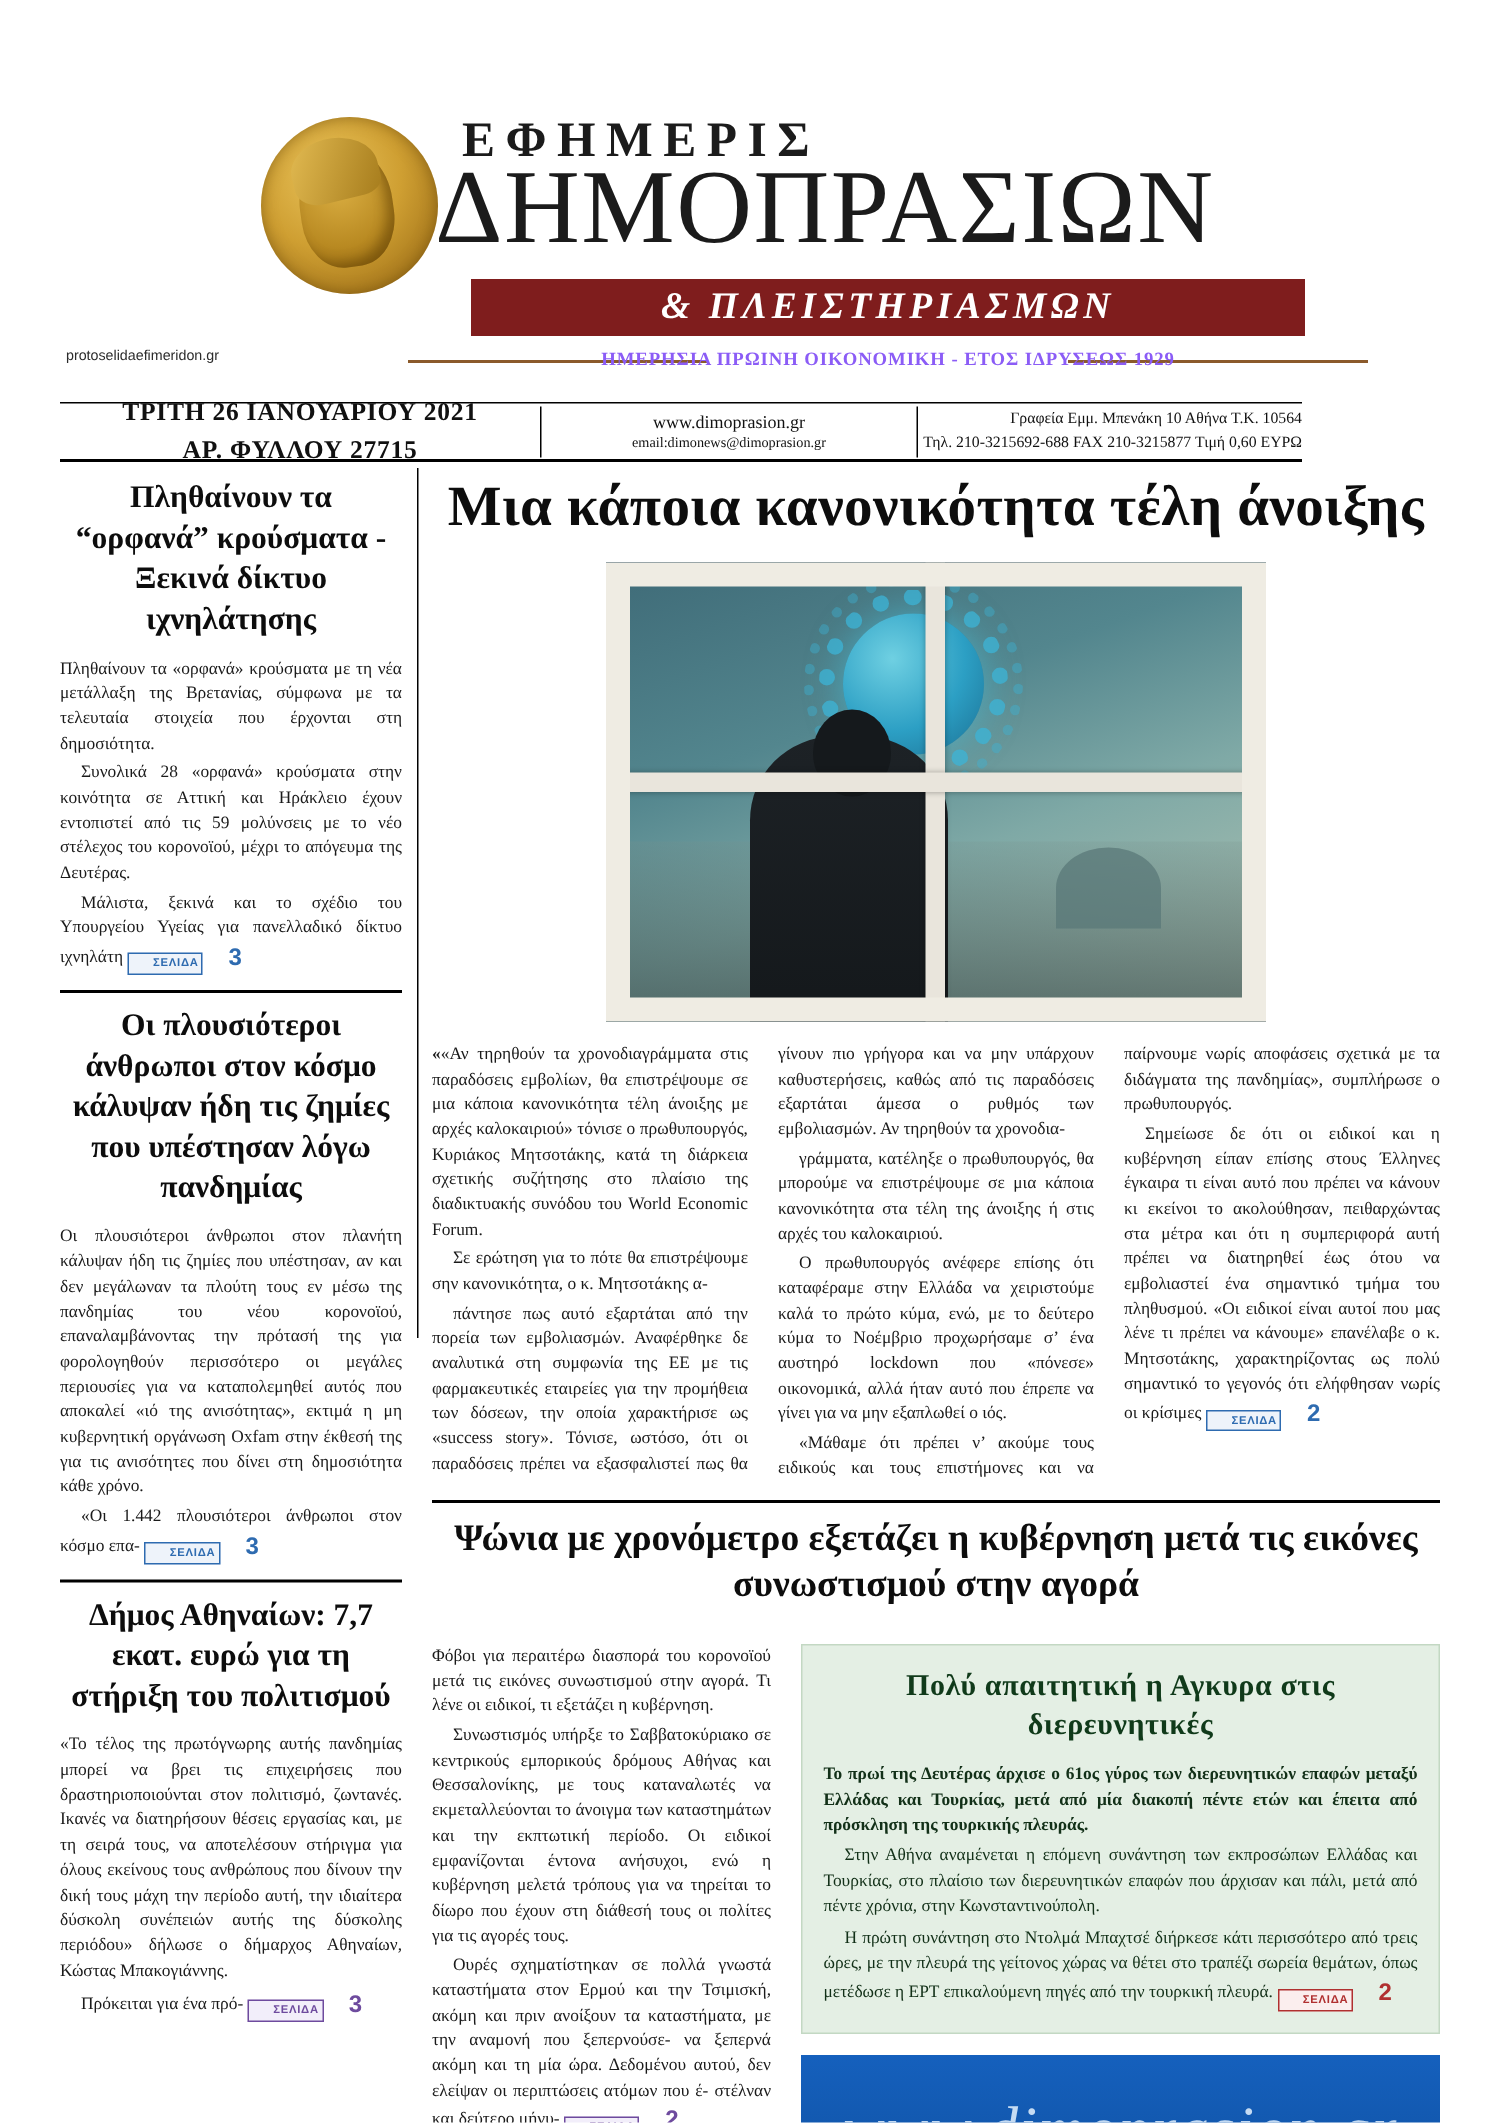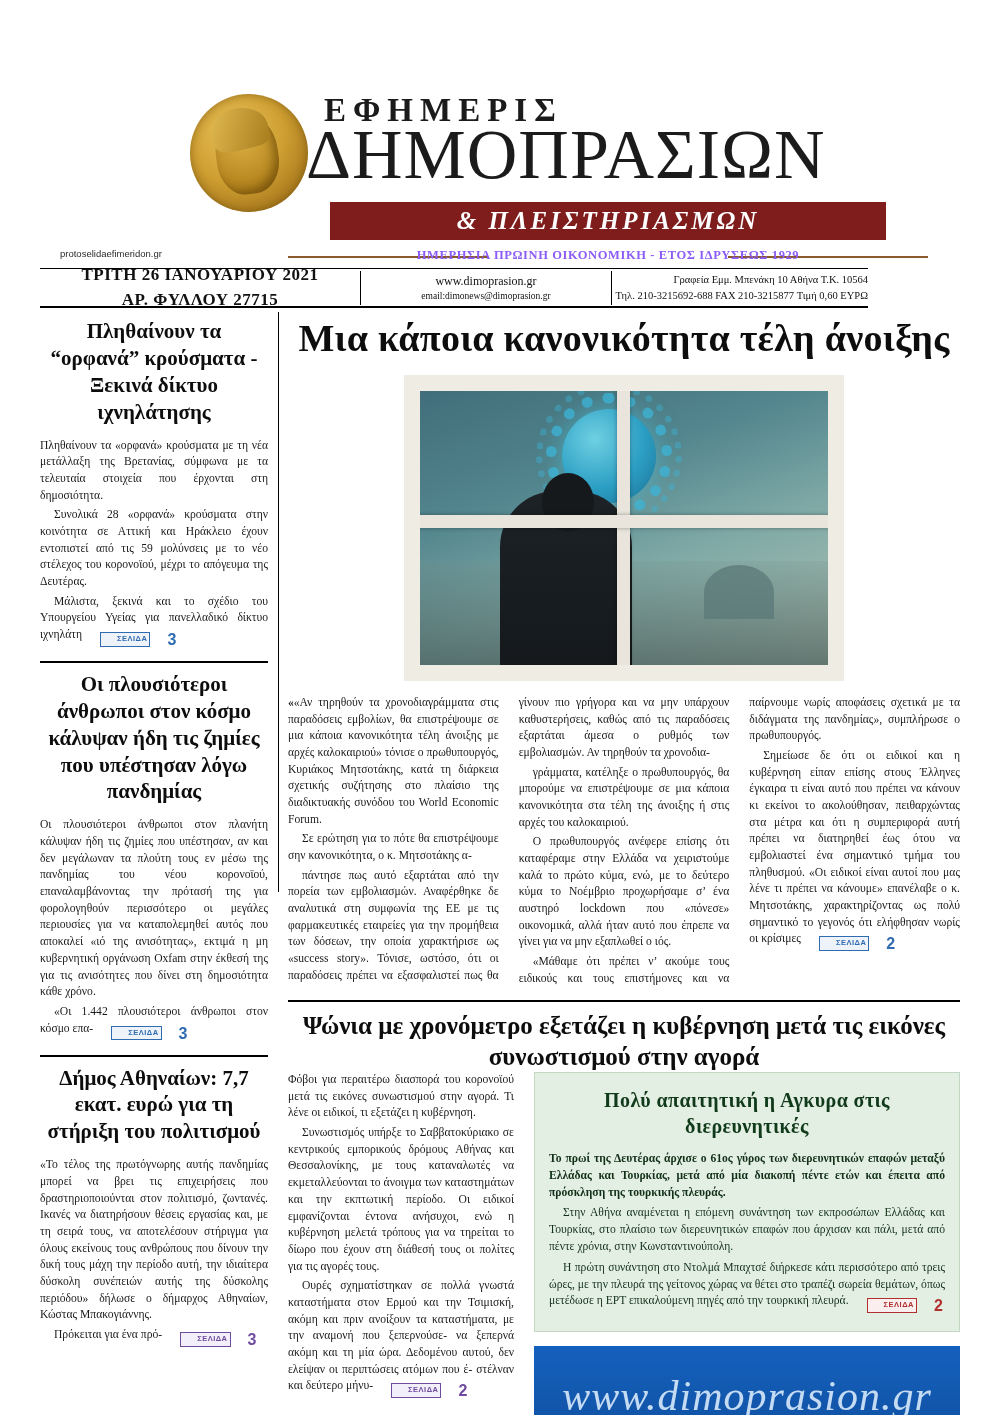--- a/index.html
+++ b/index.html
@@ -13,21 +13,21 @@
     font-family: "Liberation Serif", serif;
     color: #111;
     position: relative;
     overflow: hidden;
   }
   .page {
     position: relative;
     width: 908px;
     height: 1415px;
     box-sizing: border-box;
-    padding: 16px;
+    padding: 0;
   }
 
   
   .masthead {
     position: relative;
     height: 230px;
     margin: 0 40px;
   }
   .logo-coin {
     position: absolute;
@@ -242,24 +242,24 @@
   }
   .hrule {
     height: 2px;
     background: #000;
     margin: 10px 0 8px 0;
   }
 
   
   .cont {
     display: inline-flex;
-    align-items: center;
+    align-items: flex-end;
     gap: 3px;
     vertical-align: -3px;
-    margin-left: 18px;
+    margin-left: 3px;
   }
   .cont .tag {
     display: inline-block;
     border: 1px solid #2e6bb0;
     color: #2e6bb0;
     font-family: "Liberation Sans", sans-serif;
     font-size: 7.5px;
     font-weight: bold;
     letter-spacing: .5px;
     padding: 1px 2px;
@@ -375,21 +375,21 @@
   .three-col {
     column-count: 3;
     column-gap: 20px;
   }
 
   h2.sub-head {
     font-size: 25px;
     line-height: 1.25;
     font-weight: bold;
     text-align: center;
-    margin: 8px 0 0 0;
+    margin: 8px 0 24px 0;
     color: #0d0d0d;
   }
 
   .box-green {
     background: #e4efe4;
     border: 1px solid #c3d8c3;
     padding: 12px 14px 10px 14px;
     box-sizing: border-box;
   }
   .box-green h3 {

